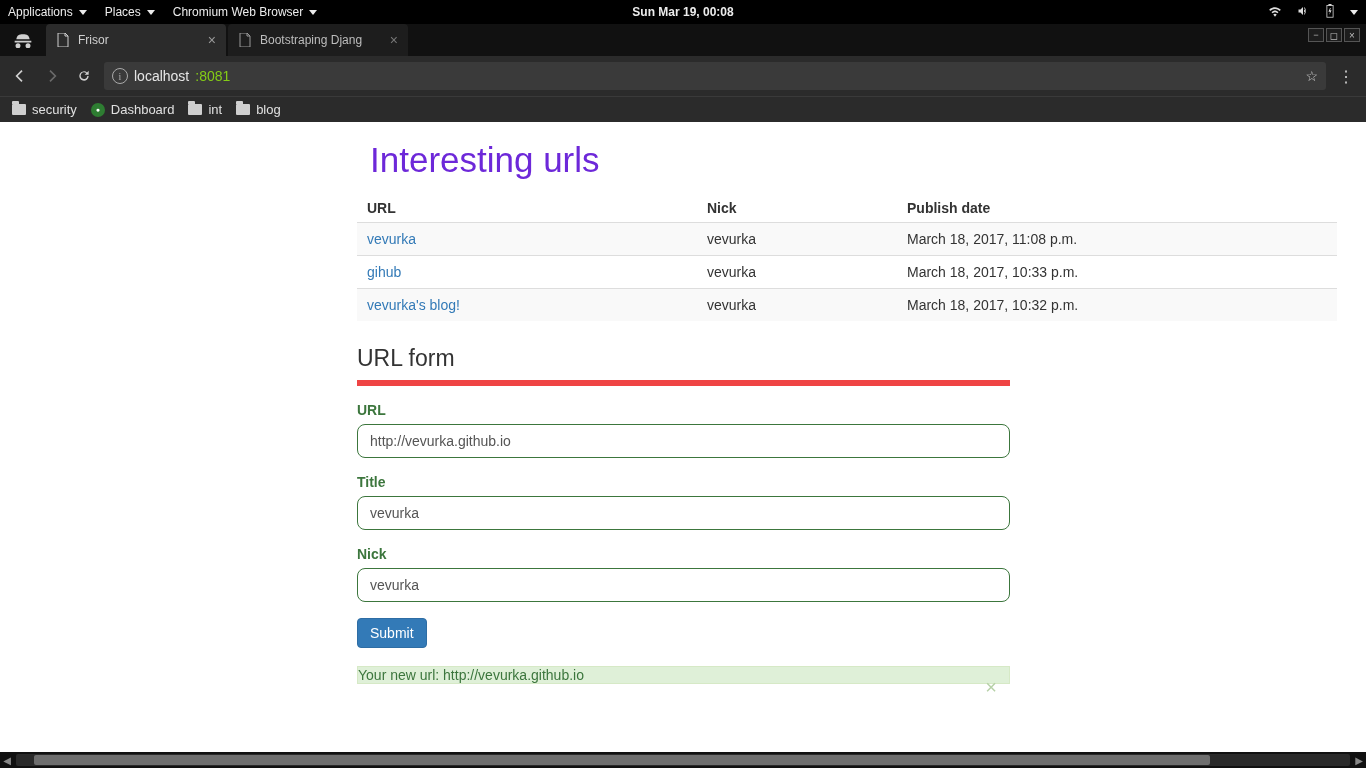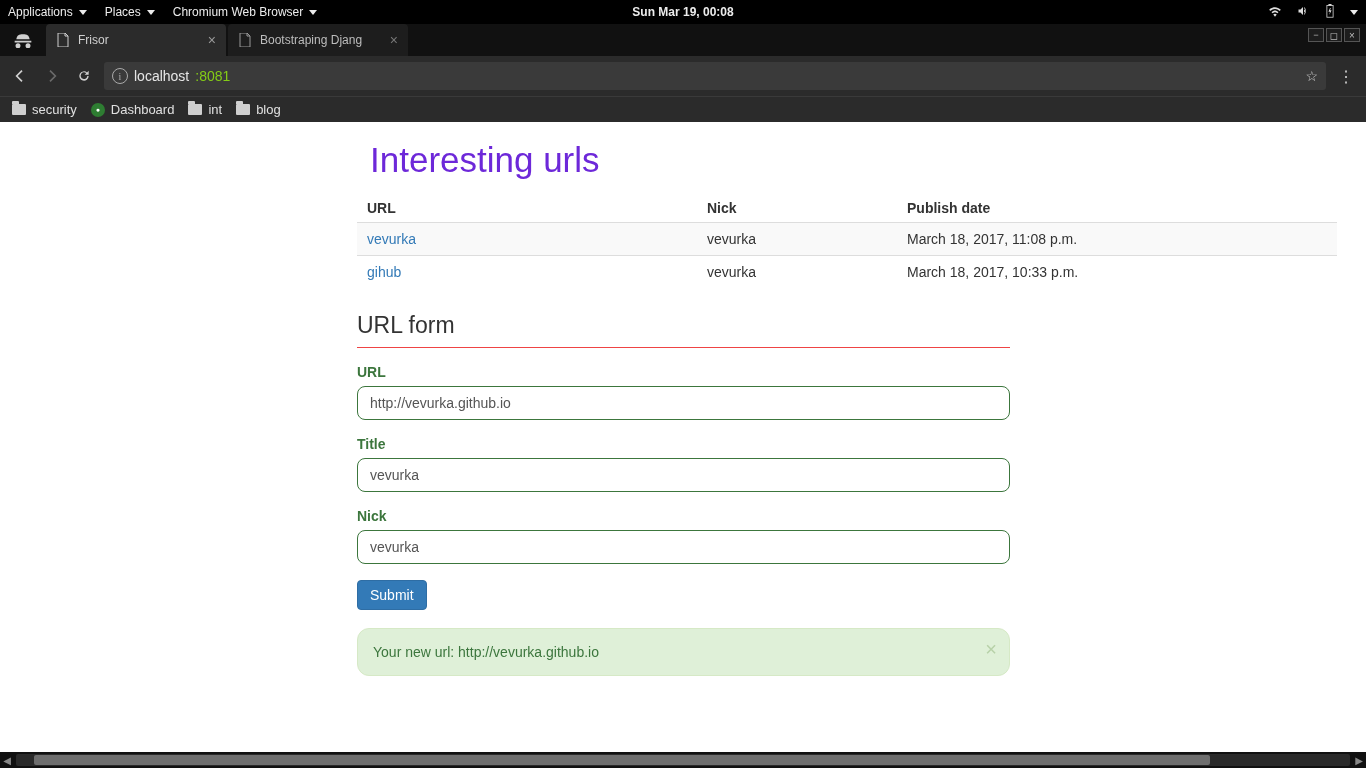--- a/index.html
+++ b/index.html
@@ -46,26 +46,26 @@
   .container { margin-left: 357px; width: 980px; padding-top: 18px; }
   h1 { font-size: 35px; font-weight: 400; color: #6d28d9; margin-bottom: 14px; margin-left: 13px;}
   table { width: 100%; border-collapse: collapse; }
   th, td { text-align: left; padding: 8px 10px; border-top: 1px solid #ddd; vertical-align: middle; font-size:14px; }
   th { font-weight: 700; border-top: none; padding-top: 6px; padding-bottom: 6px;}
   tr.striped { background: #f9f9f9; }
   td a { color: #337ab7; text-decoration: none; }
   .col-url { width: 340px; }
   .col-nick { width: 200px; }
 
-  h2 { font-size: 23px; font-weight: 500; color: #333; margin-top: 24px; border-bottom: 1px solid #ef4444; padding-bottom: 8px; width: 653px;}
+  h2 { font-size: 23px; font-weight: 500; color: #333; margin-top: 24px; border-bottom: 6px solid #ef4444; padding-bottom: 8px; width: 653px;}
   .form-group { margin-top: 16px; width: 653px; }
   .form-label { display: block; font-weight: 700; color: #3c763d; font-size: 14px; margin-bottom: 6px; }
   .form-control { width: 100%; height: 34px; padding: 6px 12px; font-size: 14px; color: #555; background: #fff; border: 1px solid #3c763d; border-radius: 8px; }
   .btn-primary { margin-top: 16px; background: #337ab7; color: #fff; border: 1px solid #2e6da4; padding: 6px 12px; font-size: 14px; border-radius: 4px; cursor: pointer; }
-  .alert { margin-top: 18px; width: 653px; padding: 15px; background: #dff0d8; border: 1px solid #d6e9c6; color: #3c763d; border-radius: 12px; position: relative; font-size:14px;}
+  .alert { margin-top: 18px; width: 653px; background: #dff0d8; border: 1px solid #d6e9c6; color: #3c763d; border-radius: 0; position: relative; font-size:14px;}
   .alert .close { position: absolute; right: 12px; top: 10px; color: #b7d1a8; font-size: 20px; cursor: pointer; line-height: 1; }
 
   
   .hscroll { position: absolute; bottom: 0; left: 0; right: 0; height: 16px; background: #111; display:flex; align-items:center; }
   .hscroll .arrow { width:14px; height:14px; display:flex; align-items:center; justify-content:center; color:#888; font-size:10px; cursor:pointer; }
   .hscroll .track { flex:1; height:12px; background: #2a2a2a; margin: 0 2px; position:relative; border-radius:2px;}
   .hscroll .thumb { position:absolute; left:18px; top:1px; bottom:1px; right:140px; background:#6e6e6e; border-radius:2px; }
 </style>
 </head>
 <body>
@@ -202,20 +202,25 @@
         <tr class="striped">
           <td><a href="#">vevurka</a></td>
           <td>vevurka</td>
           <td>March 18, 2017, 11:08 p.m.</td>
         </tr>
         <tr>
           <td><a href="#">gihub</a></td>
           <td>vevurka</td>
           <td>March 18, 2017, 10:33 p.m.</td>
         </tr>
+        <tr class="striped">
+          <td><a href="#">vevurka's blog!</a></td>
+          <td>vevurka</td>
+          <td>March 18, 2017, 10:32 p.m.</td>
+        </tr>
       </tbody>
     </table>
 
     <h2>URL form</h2>
 
     <div class="form-group">
       <label class="form-label">URL</label>
       <input class="form-control" type="text" value="http://vevurka.github.io" style="">
     </div>
     <div class="form-group">

